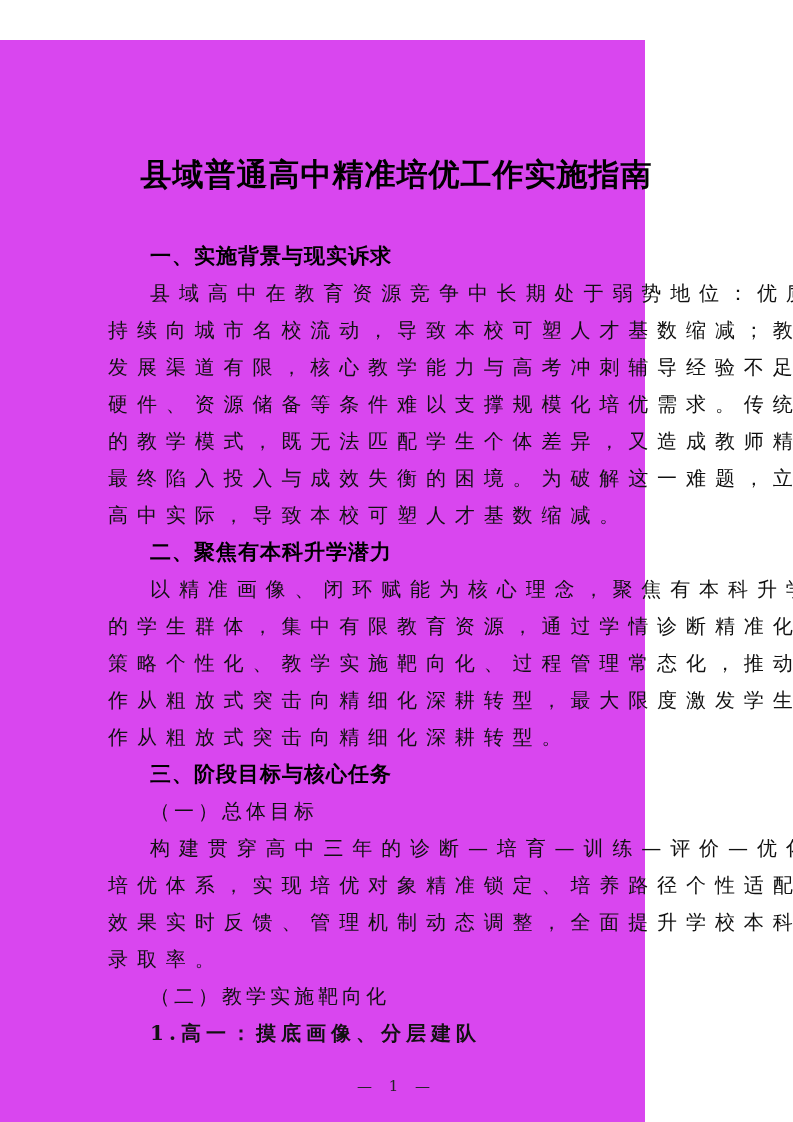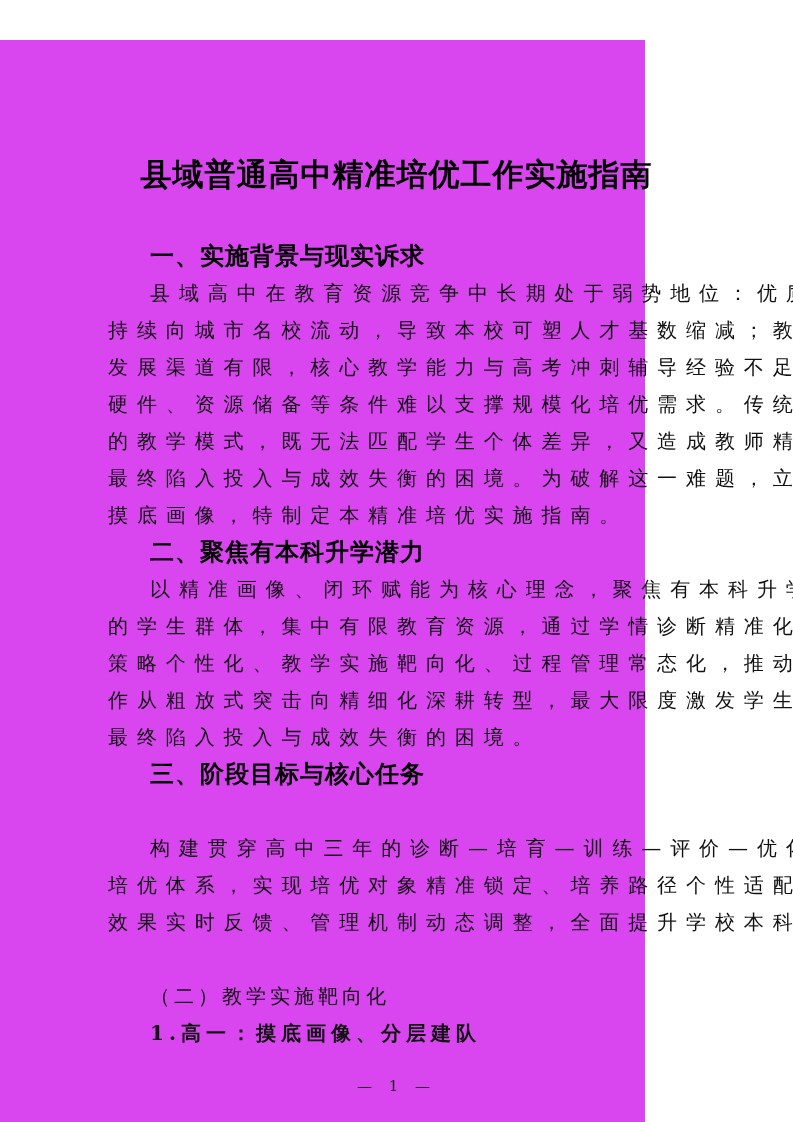--- a/index.html
+++ b/index.html
@@ -46,21 +46,21 @@
       letter-spacing: 8.9px;
       color: #111111;
     }
     .line.indent { left: 150px; }
     .heading {
       position: absolute;
       left: 150px;
       white-space: nowrap;
       font-family: "DejaVu Sans", "Liberation Sans", sans-serif;
       font-weight: bold;
-      font-size: 24px;
+      font-size: 21px;
       line-height: 30px;
       letter-spacing: 1px;
       color: #000000;
     }
     .subheading {
       position: absolute;
       left: 150px;
       white-space: nowrap;
       font-family: "DejaVu Sans", "Liberation Sans", sans-serif;
       font-size: 20px;
@@ -97,30 +97,32 @@
 
   <div class="title">县域普通高中精准培优工作实施指南</div>
 
   <div class="heading" style="top:201px;">一、实施背景与现实诉求</div>
   <div class="line indent" style="top:238px;">县域高中在教育资源竞争中长期处于弱势地位：优质生源</div>
   <div class="line" style="top:275px;">持续向城市名校流动，导致本校可塑人才基数缩减；教师专业</div>
   <div class="line" style="top:312px;">发展渠道有限，核心教学能力与高考冲刺辅导经验不足；教学</div>
   <div class="line" style="top:349px;">硬件、资源储备等条件难以支撑规模化培优需求。传统一刀切</div>
   <div class="line" style="top:386px;">的教学模式，既无法匹配学生个体差异，又造成教师精力分散，</div>
   <div class="line" style="top:423px;">最终陷入投入与成效失衡的困境。为破解这一难题，立足县域</div>
-  <div class="line" style="top:460px;">摸底画像，特制定本精准培优实施指南。</div>
+  <div class="line" style="top:460px;">高中实际，导致本校可塑人才基数缩减。</div>
 
   <div class="heading" style="top:497px;">二、聚焦有本科升学潜力</div>
   <div class="line indent" style="top:534px;">以精准画像、闭环赋能为核心理念，聚焦有本科升学潜力</div>
   <div class="line" style="top:571px;">的学生群体，集中有限教育资源，通过学情诊断精准化、培养</div>
   <div class="line" style="top:608px;">策略个性化、教学实施靶向化、过程管理常态化，推动培优工</div>
   <div class="line" style="top:645px;">作从粗放式突击向精细化深耕转型，最大限度激发学生潜能，</div>
-  <div class="line" style="top:682px;">最终陷入投入与成效失衡的困境。</div>
+  <div class="line" style="top:682px;">作从粗放式突击向精细化深耕转型。</div>
 
   <div class="heading" style="top:719px;">三、阶段目标与核心任务</div>
+  <div class="subheading" style="top:756px;">（一）总体目标</div>
   <div class="line indent" style="top:793px;">构建贯穿高中三年的诊断—培育—训练—评价—优化闭环</div>
   <div class="line" style="top:830px;">培优体系，实现培优对象精准锁定、培养路径个性适配、教学</div>
   <div class="line" style="top:867px;">效果实时反馈、管理机制动态调整，全面提升学校本科及以上</div>
+  <div class="line" style="top:904px;">录取率。</div>
   <div class="subheading" style="top:941px;">（二）教学实施靶向化</div>
   <div class="item" style="top:978px;">1.高一：摸底画像、分层建队</div>
 
   <div class="page-number">— 1 —</div>
 </div>
 
 </body></html>

